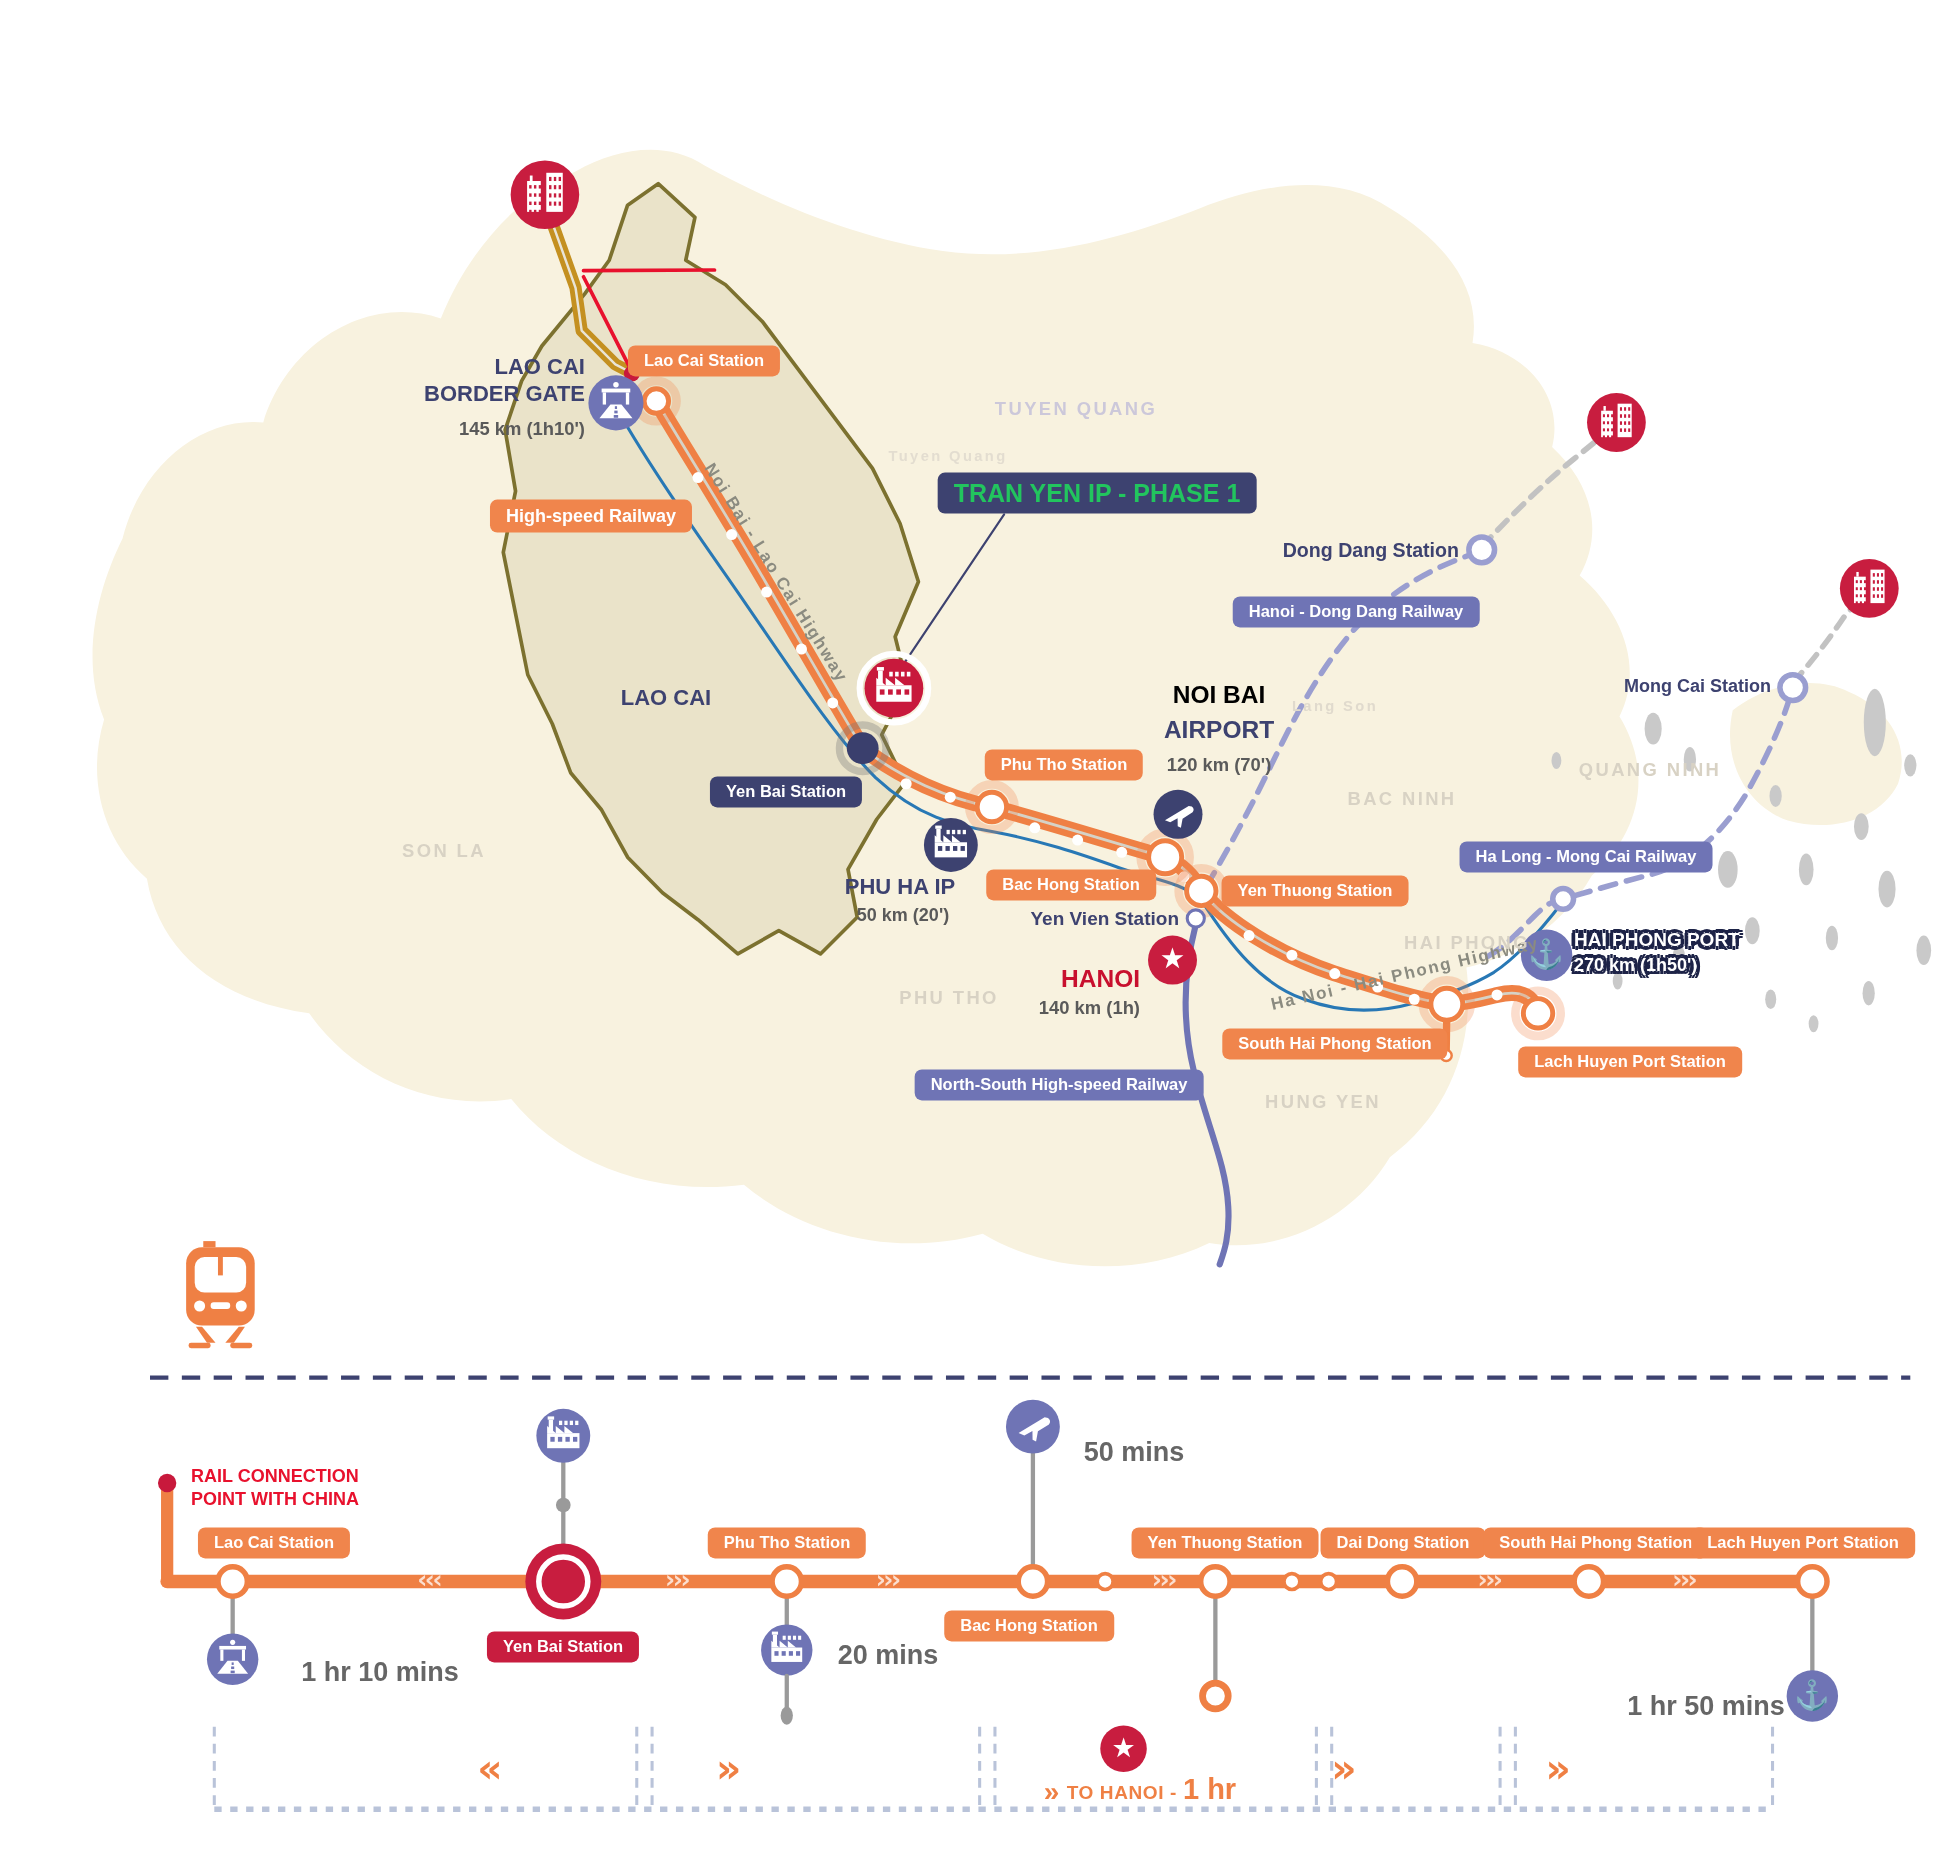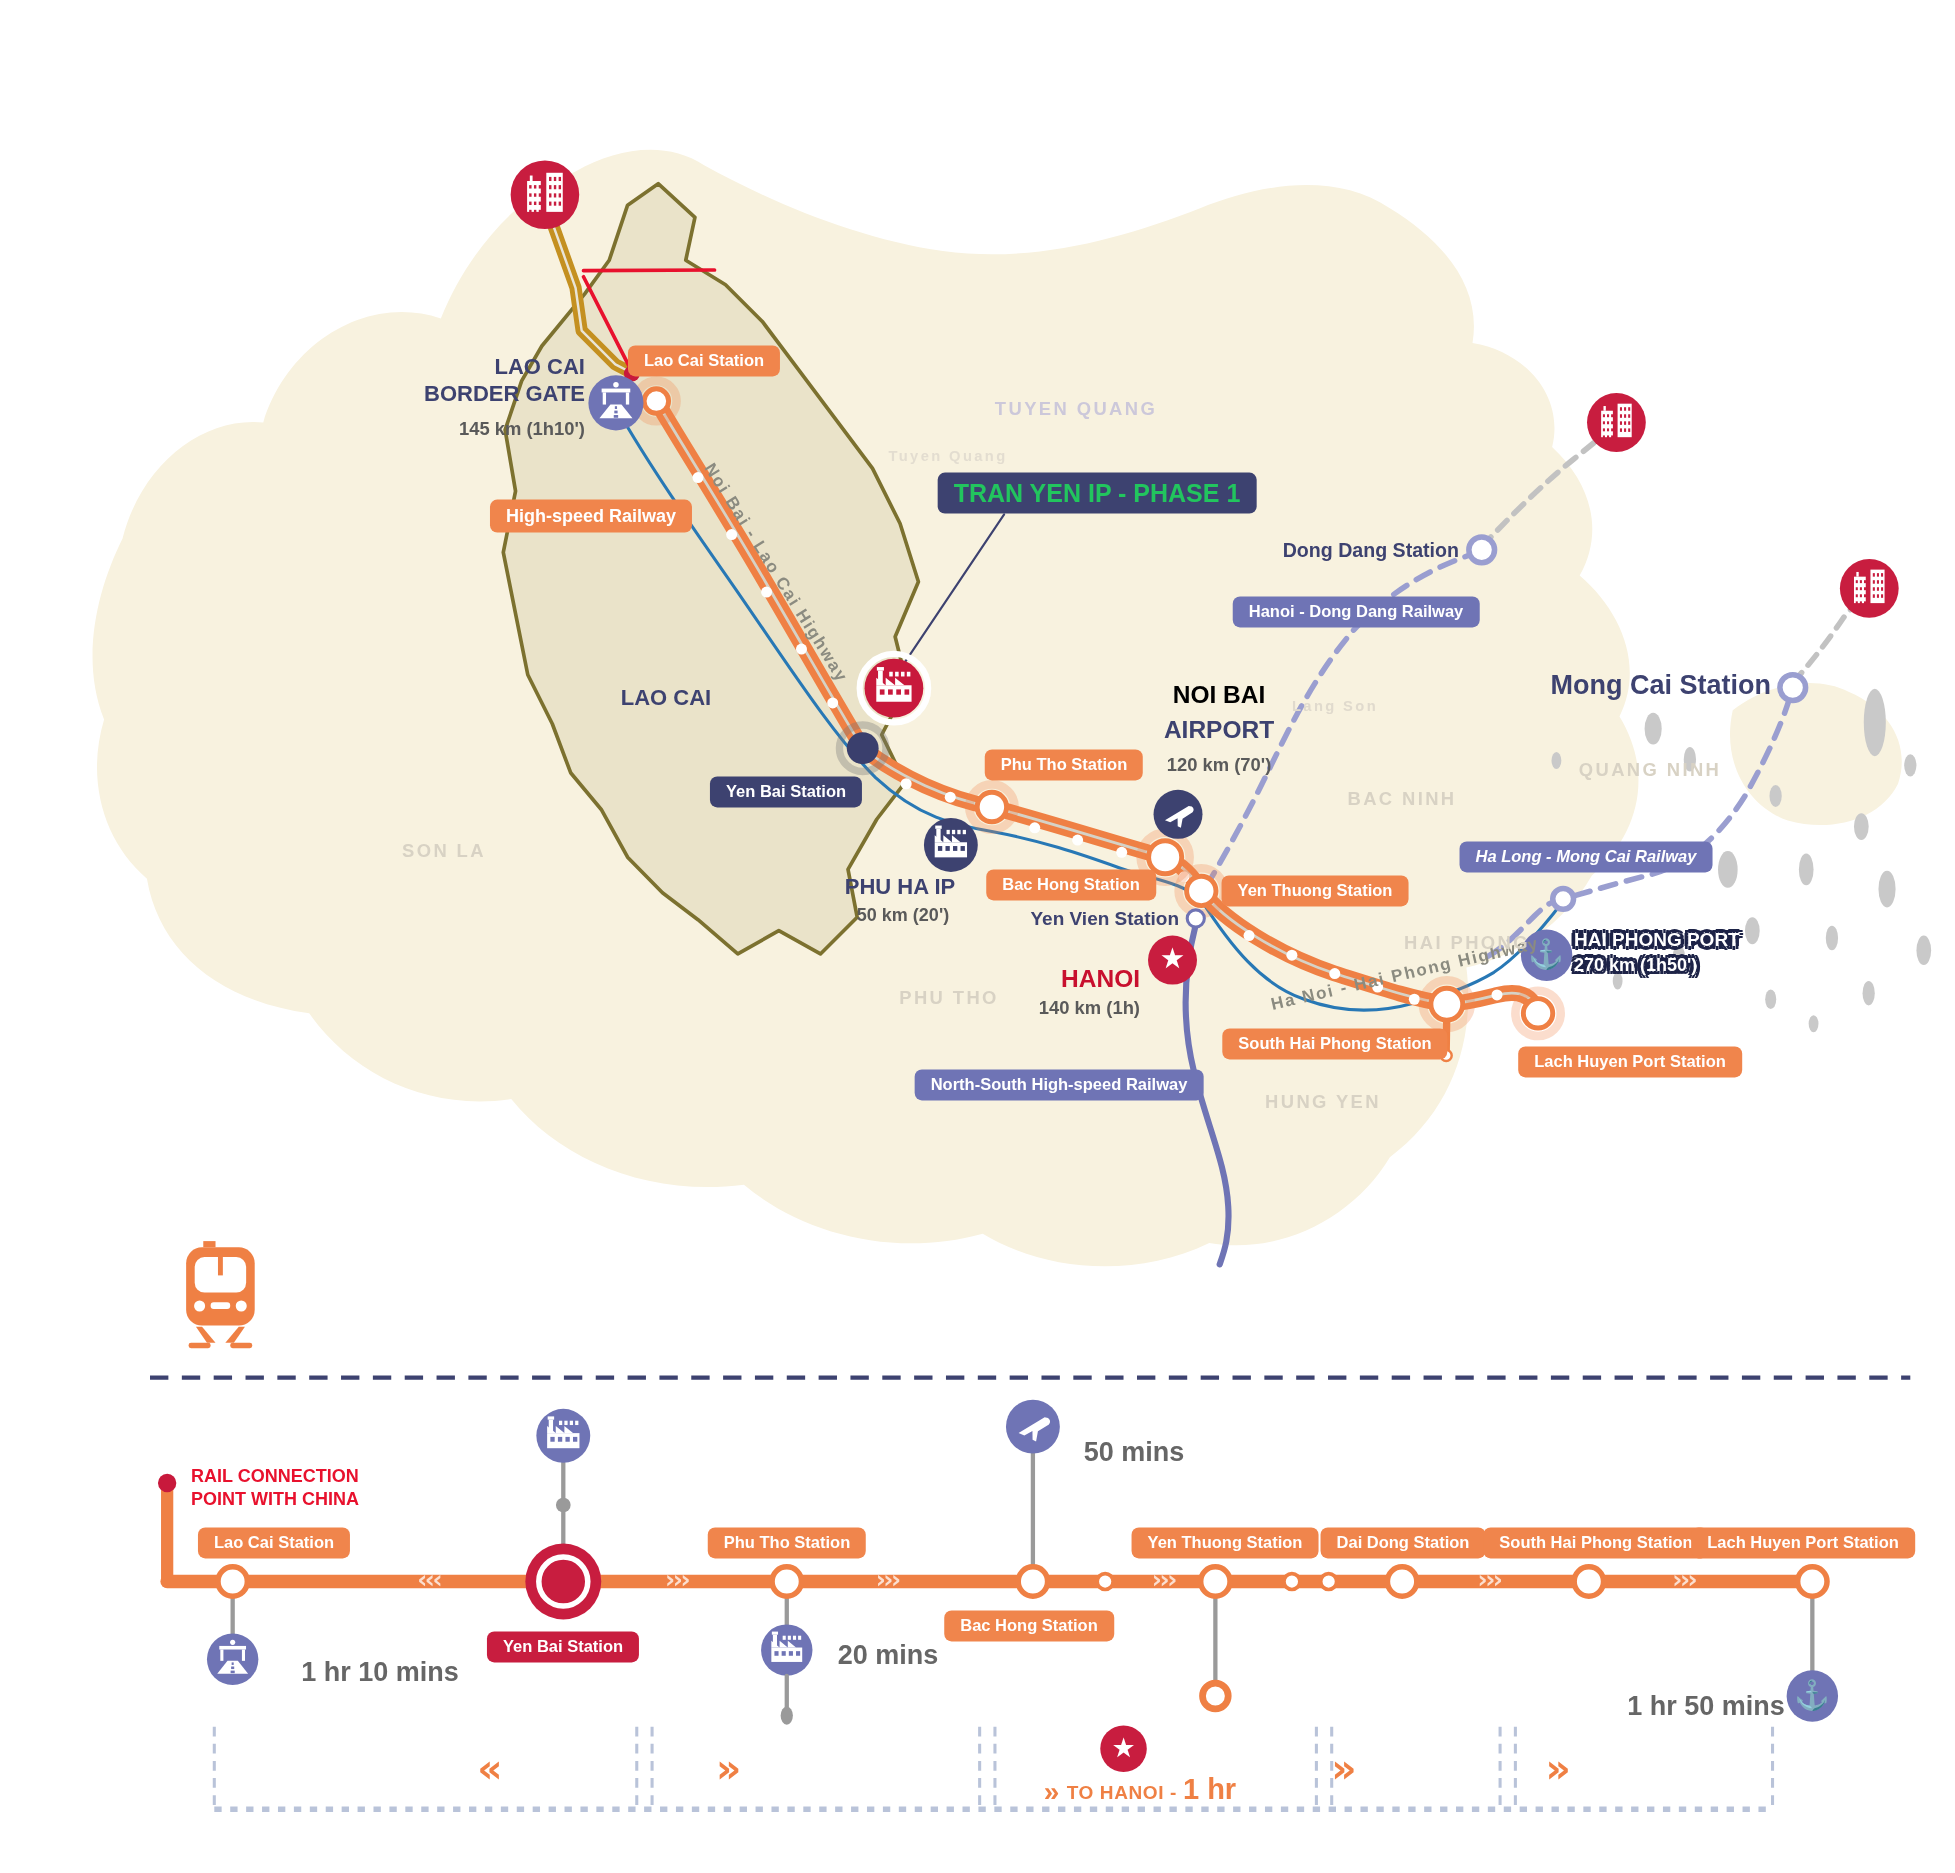--- a/index.html
+++ b/index.html
@@ -382,36 +382,36 @@
       <div class="lbl pill" style="left: 704px; top: 361px; font-size: 16.5px; color: rgb(255, 255, 255); background: rgb(240, 133, 76);">Lao Cai Station</div>
       <div class="lbl pill" style="left: 591px; top: 516px; font-size: 18px; color: rgb(255, 255, 255); background: rgb(240, 133, 76);">High-speed Railway</div>
       <div class="lbl pill" style="left: 1064px; top: 765px; font-size: 16.5px; color: rgb(255, 255, 255); background: rgb(240, 133, 76);">Phu Tho Station</div>
       <div class="lbl pill" style="left: 1071px; top: 885px; font-size: 16.5px; color: rgb(255, 255, 255); background: rgb(240, 133, 76);">Bac Hong Station</div>
       <div class="lbl pill" style="left: 1315px; top: 891px; font-size: 16.5px; color: rgb(255, 255, 255); background: rgb(240, 133, 76);">Yen Thuong Station</div>
       <div class="lbl pill" style="left: 1335px; top: 1044px; font-size: 16.5px; color: rgb(255, 255, 255); background: rgb(240, 133, 76);">South Hai Phong Station</div>
       <div class="lbl pill" style="left: 1630px; top: 1062px; font-size: 16.5px; color: rgb(255, 255, 255); background: rgb(240, 133, 76);">Lach Huyen Port Station</div>
       <div class="lbl pill" style="left: 786px; top: 792px; font-size: 16.5px; color: rgb(255, 255, 255); background: rgb(61, 66, 112);">Yen Bai Station</div>
       <div class="lbl pill" style="left: 1097px; top: 493px; font-size: 25px; color: #22c55e; background: rgb(61, 66, 112);">TRAN YEN IP - PHASE 1</div>
       <div class="lbl pill" style="left: 1356px; top: 612px; font-size: 16.5px; color: rgb(255, 255, 255); background: rgb(111, 116, 181);">Hanoi - Dong Dang Railway</div>
-      <div class="lbl pill" style="left: 1586px; top: 857px; font-size: 16.5px; color: rgb(255, 255, 255); background: rgb(111, 116, 181); font-style: italic;">Ha Long - Mong Cai Railway</div>
+      <div class="lbl pill" style="left: 1586px; top: 857px; font-size: 16.5px; color: rgb(255, 255, 255); background: rgb(111, 116, 181);">Ha Long - Mong Cai Railway</div>
       <div class="lbl pill" style="left: 1059px; top: 1085px; font-size: 16.5px; color: rgb(255, 255, 255); background: rgb(111, 116, 181);">North-South High-speed Railway</div>
       <div class="lbl right-align" style="left: 585px; top: 367px; font-size: 22px; color: rgb(61, 66, 112);">LAO CAI</div>
       <div class="lbl right-align" style="left: 585px; top: 394px; font-size: 22px; color: rgb(61, 66, 112);">BORDER GATE</div>
       <div class="lbl right-align" style="left: 585px; top: 429px; font-size: 18.4px; color: rgb(90, 90, 90);">145 km (1h10')</div>
       <div class="lbl " style="left: 666px; top: 698px; font-size: 22px; color: rgb(61, 66, 112);">LAO CAI</div>
       <div class="lbl " style="left: 1219px; top: 695px; font-size: 24.5px; color: #000000;">NOI BAI</div>
       <div class="lbl " style="left: 1219px; top: 730px; font-size: 24.5px; color: rgb(61, 66, 112);">AIRPORT</div>
       <div class="lbl " style="left: 1219px; top: 765px; font-size: 18.4px; color: rgb(90, 90, 90);">120 km (70')</div>
       <div class="lbl " style="left: 900px; top: 887px; font-size: 22px; color: rgb(61, 66, 112);">PHU HA IP</div>
       <div class="lbl " style="left: 903px; top: 915px; font-size: 18px; color: rgb(90, 90, 90);">50 km (20')</div>
       <div class="lbl right-align" style="left: 1179px; top: 919px; font-size: 19px; color: rgb(61, 66, 112);">Yen Vien Station</div>
       <div class="lbl right-align" style="left: 1140px; top: 979px; font-size: 24.5px; color: rgb(200, 16, 46);">HANOI</div>
       <div class="lbl right-align" style="left: 1140px; top: 1008px; font-size: 18.4px; color: rgb(90, 90, 90);">140 km (1h)</div>
       <div class="lbl right-align" style="left: 1459px; top: 550px; font-size: 19.6px; color: rgb(61, 66, 112);">Dong Dang Station</div>
-      <div class="lbl right-align" style="left: 1771px; top: 686px; font-size: 27px; color: rgb(61, 66, 112);">Mong Cai Station</div>
+      <div class="lbl right-align" style="left: 1771px; top: 686px; font-size: 18px; color: rgb(61, 66, 112);">Mong Cai Station</div>
       <div class="lbl left-align outlined" style="left: 1574px; top: 940px; font-size: 19px; color: rgb(255, 255, 255);">HAI PHONG PORT</div>
       <div class="lbl left-align outlined" style="left: 1574px; top: 965px; font-size: 18px; color: rgb(255, 255, 255);">270 km (1h50')</div>
       <div class="lbl " style="left: 776px; top: 573px; font-size: 17px; color: rgb(139, 139, 128); transform: translate(-50%, -50%) rotate(58deg); letter-spacing: 1.8px;">Noi Bai - Lao Cai Highway</div>
       <div class="lbl " style="left: 1405px; top: 974px; font-size: 17px; color: rgb(139, 139, 128); transform: translate(-50%, -50%) rotate(-13deg); letter-spacing: 1.8px;">Ha Noi - Hai Phong Highway</div>
       <div class="lbl faint" style="left: 1076px; top: 409px; font-size: 18.4px; color: rgb(204, 200, 218);">TUYEN QUANG</div>
       <div class="lbl faint" style="left: 948px; top: 456px; font-size: 14.7px; color: rgb(227, 221, 208);">Tuyen Quang</div>
       <div class="lbl faint" style="left: 444px; top: 851px; font-size: 18.4px; color: rgb(216, 210, 196);">SON LA</div>
       <div class="lbl faint" style="left: 949px; top: 998px; font-size: 18.4px; color: rgb(216, 210, 196);">PHU THO</div>
       <div class="lbl faint" style="left: 1402px; top: 799px; font-size: 18.4px; color: rgb(216, 210, 196);">BAC NINH</div>
       <div class="lbl faint" style="left: 1650px; top: 770px; font-size: 18.4px; color: rgb(216, 210, 196);">QUANG NINH</div>

